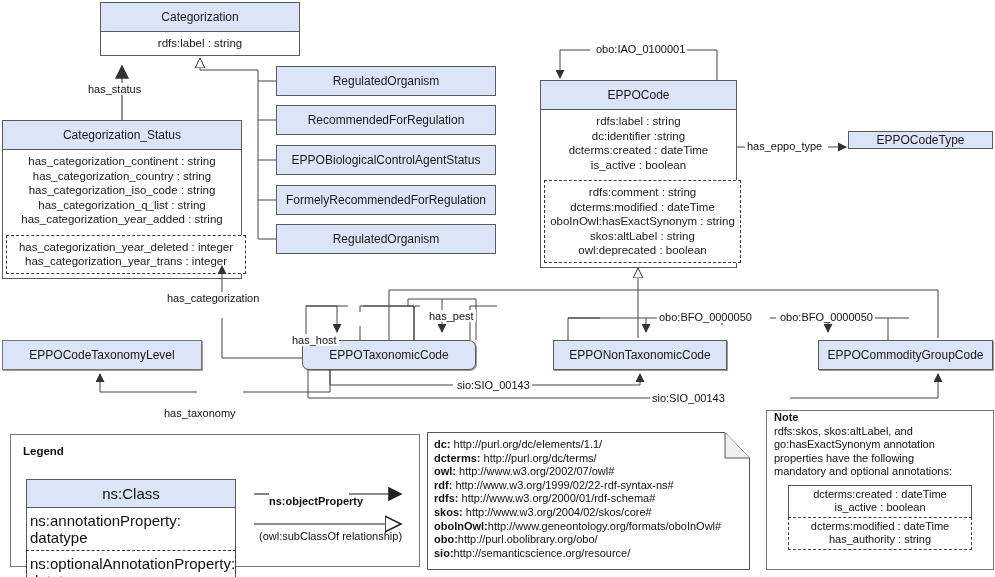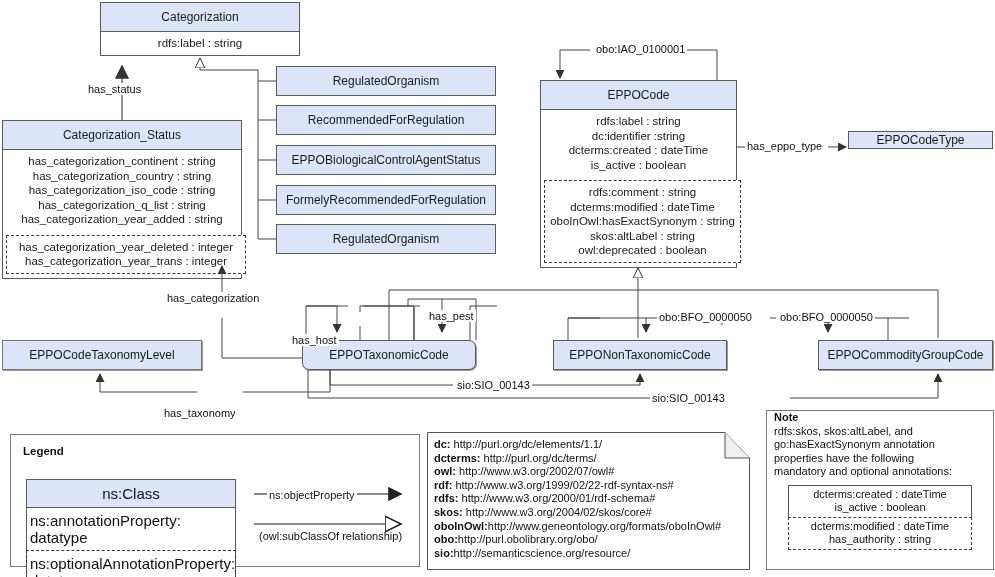--- a/index.html
+++ b/index.html
@@ -326,21 +326,21 @@
           <path d="M0,0 L9,4.5 L0,9 z" fill="#222"></path>
         </marker>
         <marker id="lgHollow" markerWidth="11" markerHeight="11" refX="10" refY="5.5" orient="auto">
           <path d="M0,0.6 L10,5.5 L0,10.4 z" fill="#ffffff" stroke="#222" stroke-width="1"></path>
         </marker>
       </defs>
       <path d="M243,59 L258,59" stroke="#666" stroke-width="1.6" fill="none"></path>
       <path d="M338,59 L390,59" stroke="#666" stroke-width="1.6" fill="none" marker-end="url(#lgSolid)"></path>
       <path d="M243,89 L390,89" stroke="#666" stroke-width="1.6" fill="none" marker-end="url(#lgHollow)"></path>
     </svg>
-    <div class="lg-txt" style="left:256px;top:54px;background:#fff;padding:0 2px;">ns:objectProperty</div>
+    <div class="lg-txt" style="left:256px;top:60px;background:#fff;padding:0 2px;font-weight:bold;">ns:objectProperty</div>
     <div class="lg-txt" style="left:248px;top:95px;">(owl:subClassOf relationship)</div>
   </div>
 
   <div class="prefixbox" style="left:427px;top:432px;width:323px;height:138px;">
     <svg width="323" height="138" style="position:absolute;left:0;top:0;">
       <path d="M0.5,0.5 L298,0.5 L322.5,26 L322.5,137.5 L0.5,137.5 Z" fill="#ffffff" stroke="#555" stroke-width="1"></path>
       <path d="M298,0.5 L298,26 L322.5,26" fill="#efefef" stroke="#555" stroke-width="1"></path>
     </svg>
     <div style="position:absolute;left:7px;top:6px;width:312px;">
       <div><b>dc:</b><span> http://purl.org/dc/elements/1.1/</span></div>

